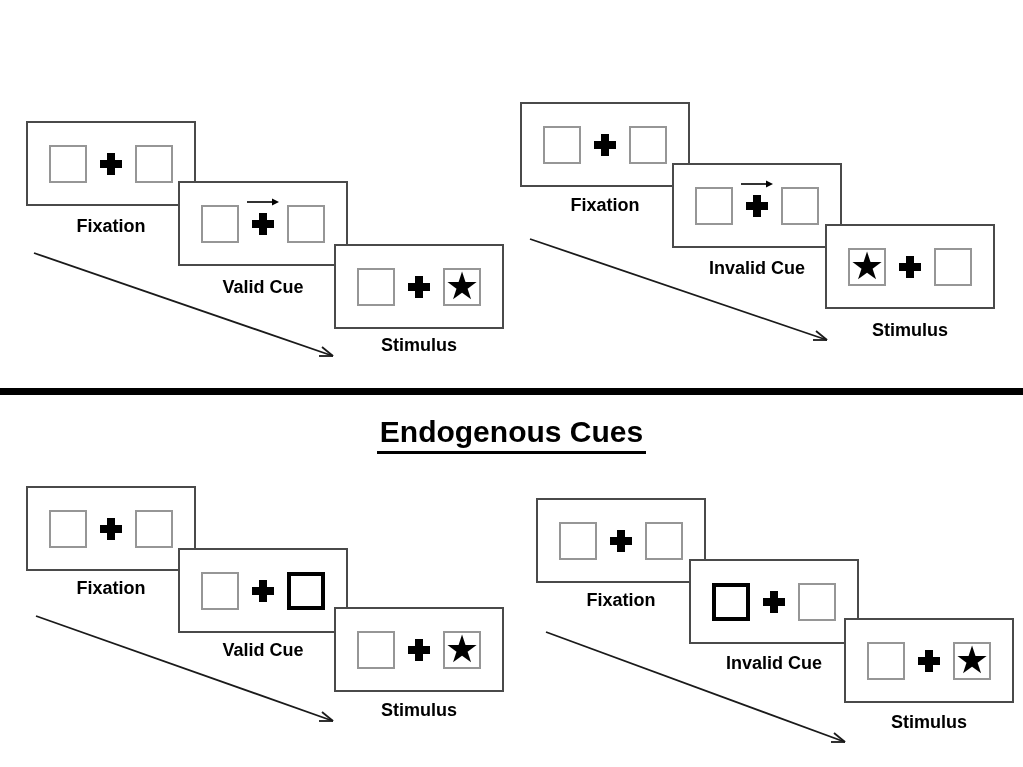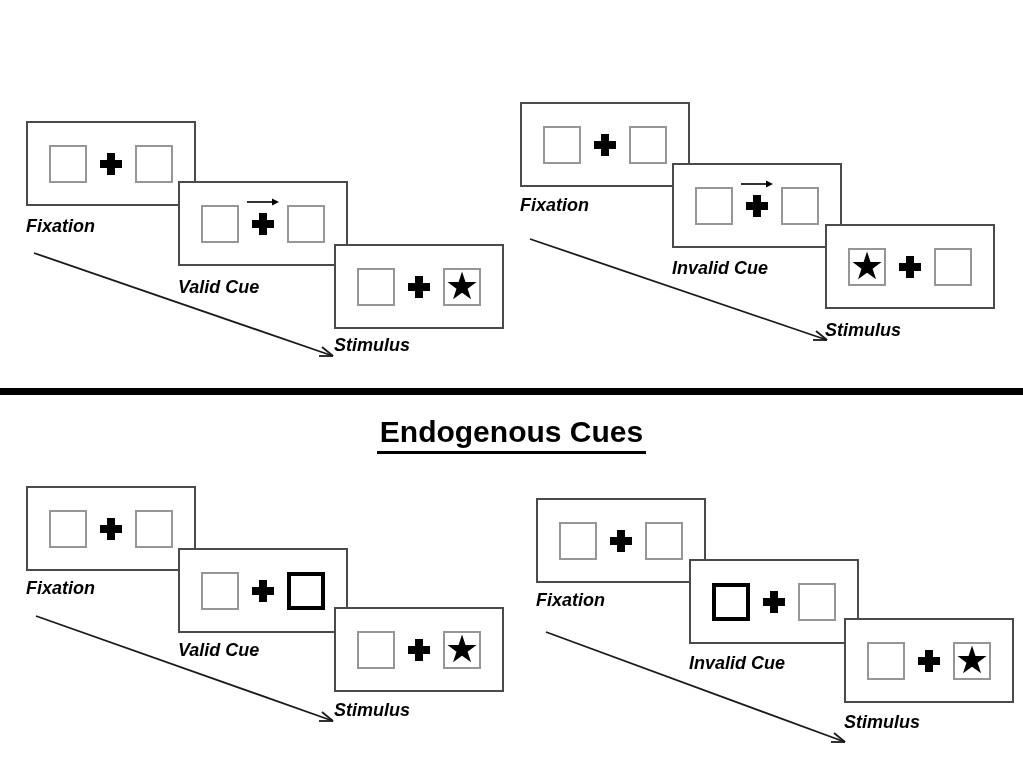--- a/index.html
+++ b/index.html
@@ -36,22 +36,22 @@
   .plus::before{
     content:"";position:absolute;left:0;top:7px;width:22px;height:8px;background:#000;
   }
   .plus::after{
     content:"";position:absolute;left:7px;top:0;width:8px;height:22px;background:#000;
   }
   .cue-arrow{
     position:absolute;left:50%;top:-17px;transform:translateX(-50%);
   }
   .plabel{
-    position:absolute;width:170px;font-size:18px;font-weight:bold;
-    color:#000;line-height:1.2;white-space:nowrap;font-style:italic;
+    position:absolute;width:170px;text-align:center;font-size:18px;font-weight:bold;
+    color:#000;line-height:1.2;white-space:nowrap;
   }
   .tarrow{position:absolute;}
 </style>
 </head>
 <body>
 
 <div id="stage">
 
 
   <div class="panel" style="left:26px;top:121px">

